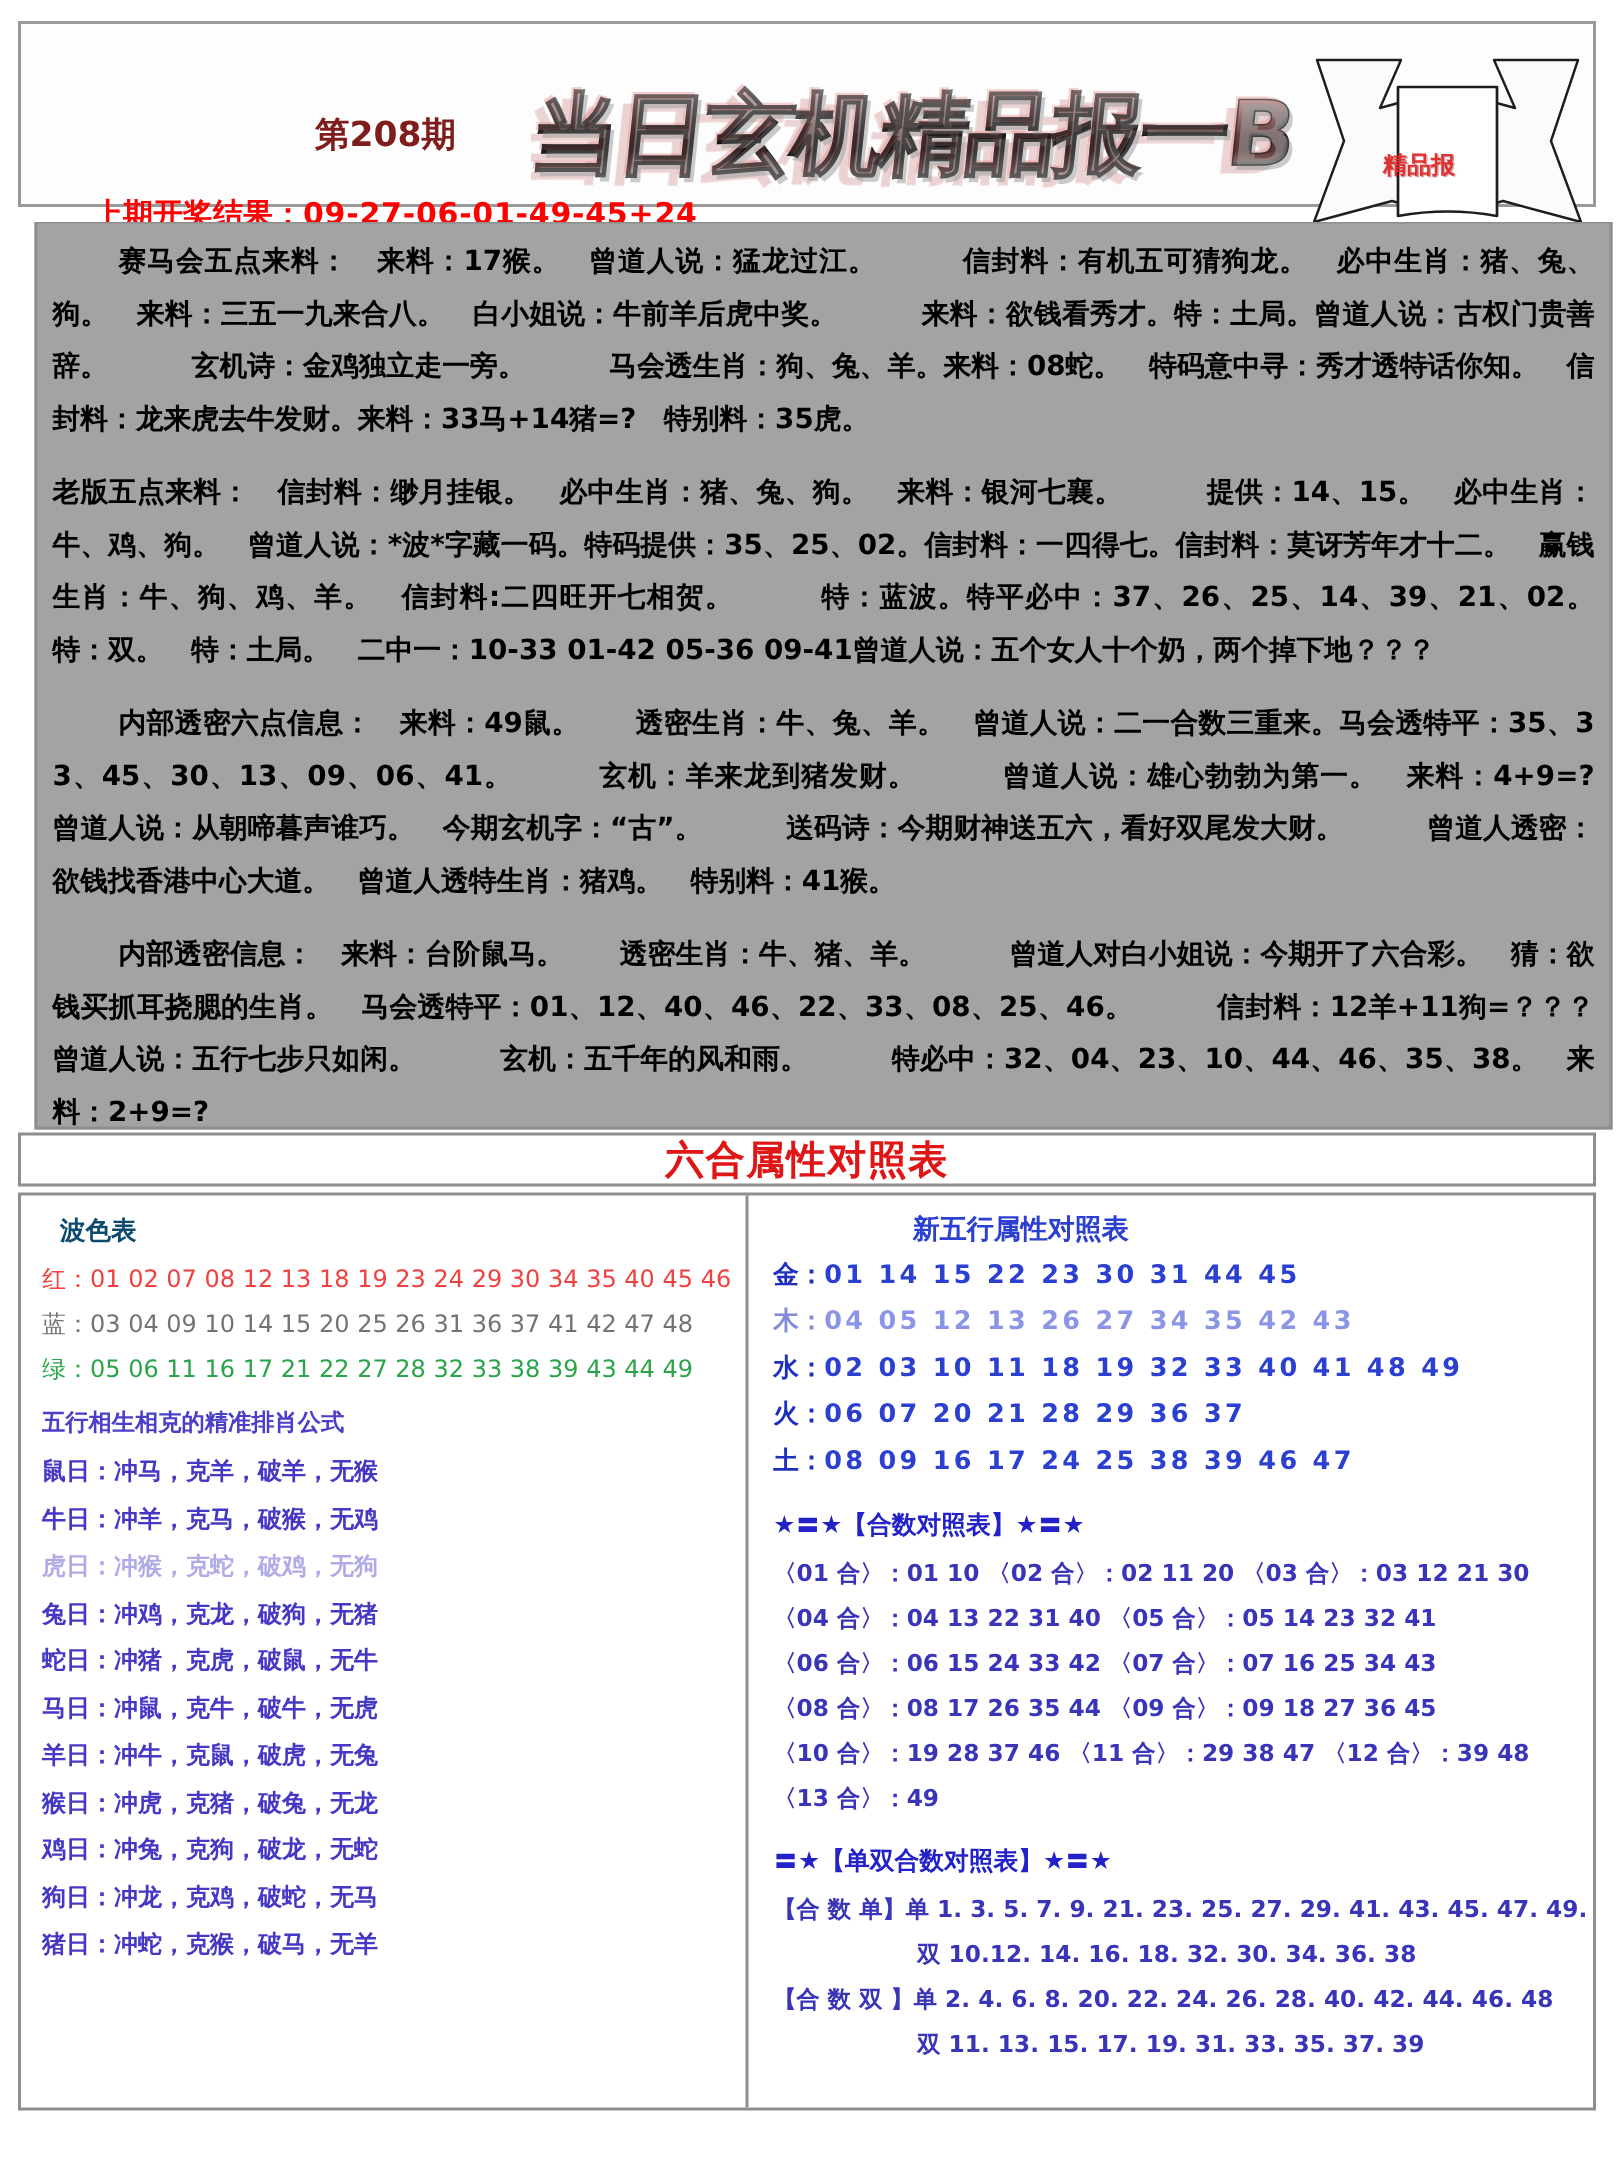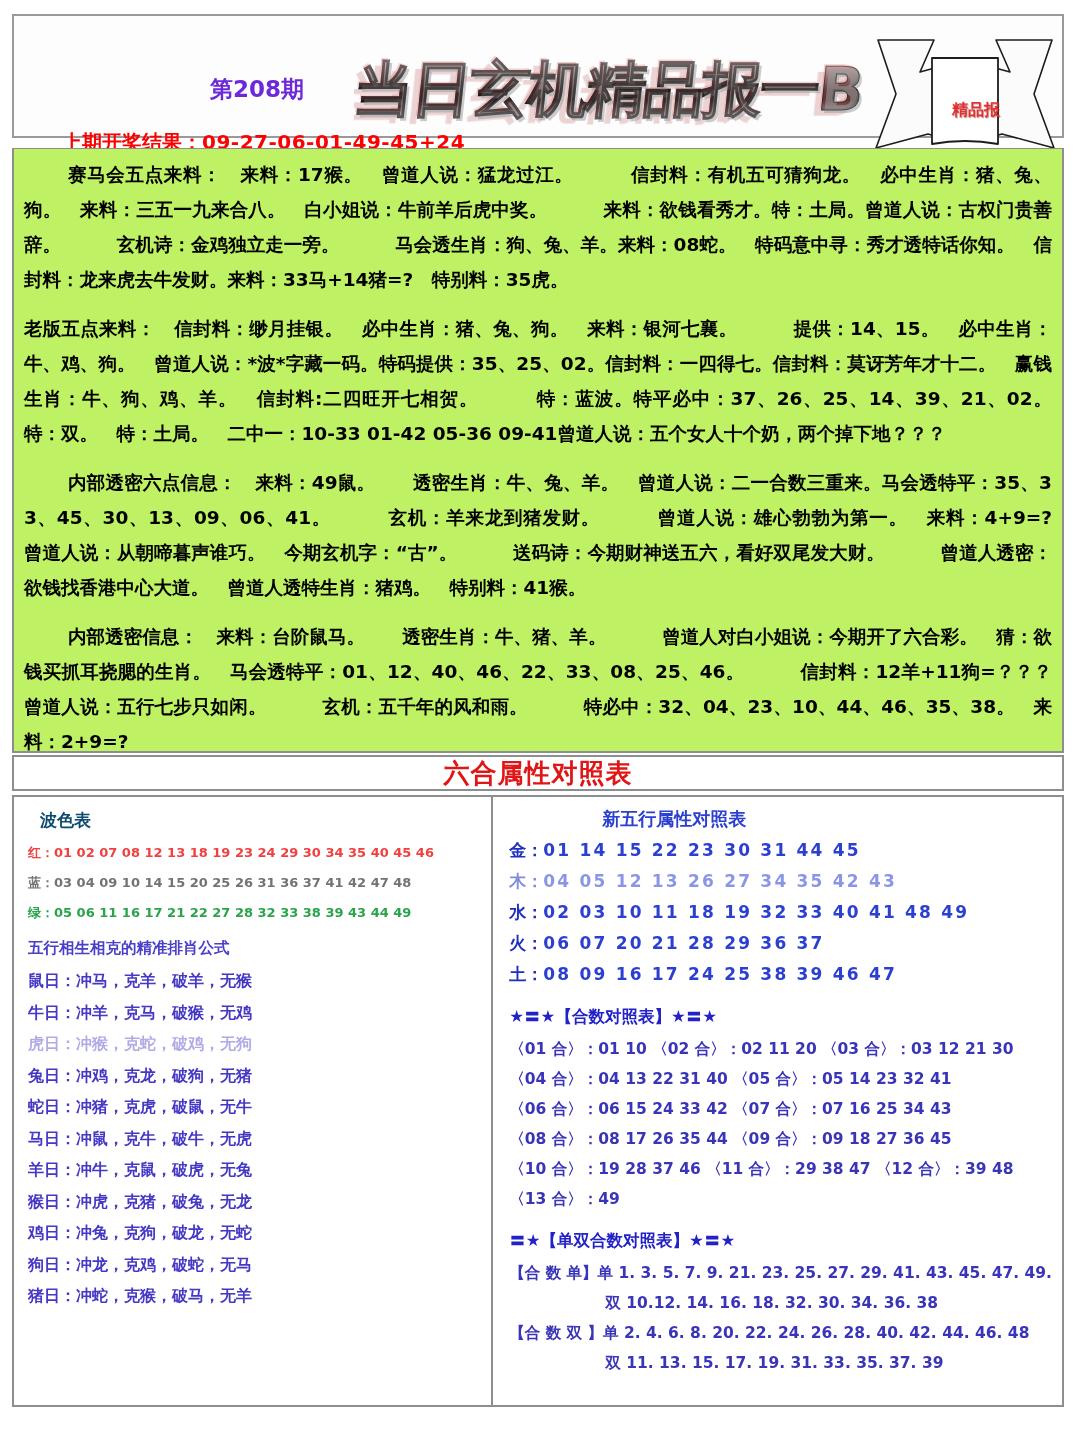--- a/index.html
+++ b/index.html
@@ -11,21 +11,21 @@
   }
   .page{position:relative;width:1080px;height:1440px;}
 
   
   .masthead{
     position:absolute;left:12px;top:14px;width:1052px;height:124px;
     border:2px solid #9a9a9a;background:#fdfdfd;box-sizing:border-box;
   }
   .issue{
     position:absolute;left:196px;top:58px;
-    font-size:23px;font-weight:bold;color:#6d28d9;letter-spacing:0px;
+    font-size:23px;font-weight:bold;color:#7f1d1d;letter-spacing:0px;
     font-family:"DejaVu Sans","Liberation Sans",sans-serif;
   }
   .lastresult{
     position:absolute;left:48px;top:113px;
     font-size:20px;font-weight:bold;color:#ff0000;white-space:nowrap;
     font-family:"DejaVu Sans","Liberation Sans",sans-serif;
   }
   .lastresult .nums{letter-spacing:.5px;}
 
   
@@ -47,31 +47,31 @@
   .bigtitle .t.shadow{
     left:-8px;top:12px;color:#d9a2a2;-webkit-text-stroke:0;
     background:none;-webkit-background-clip:border-box;background-clip:border-box;
     opacity:.45;text-shadow:none;filter:blur(.4px);
   }
 
   
   .scroll{position:absolute;left:858px;top:22px;width:186px;height:112px;}
   .scroll svg{display:block;}
   .scrolltext{
-    position:absolute;left:62px;top:62px;width:66px;text-align:right;
+    position:absolute;left:50px;top:62px;width:66px;text-align:left;
     font-size:16px;font-weight:bold;color:#e03030;
     font-family:"DejaVu Sans","Liberation Sans",sans-serif;
     text-shadow:1px 1px 0 rgba(120,0,0,.35);
   }
 
   
   .article{
-    position:absolute;left:12px;top:148px;width:1052px;height:605px;
+    position:absolute;left:23px;top:148px;width:1052px;height:605px;
     border:2px solid #8e8e8e;border-top:1px solid #8e8e8e;
-    box-sizing:border-box;background:#bef264;
+    box-sizing:border-box;background:#a3a3a3;
     padding:8px 10px 0 10px;
   }
   .para{
     font-size:18.5px;line-height:35px;color:#000;font-weight:bold;
     text-align:justify;text-justify:inter-ideograph;
     font-family:"DejaVu Sans","Liberation Sans",sans-serif;
     margin:0 0 14px 0;
     text-indent:0;
     word-break:break-all;
   }
@@ -95,21 +95,21 @@
     display:flex;
   }
   .colL{width:548px;box-sizing:border-box;padding:8px 10px 0 14px;border-right:2px solid #8e8e8e;}
   .colR{flex:1;box-sizing:border-box;padding:8px 10px 0 16px;}
 
   .bosetitle{
     font-size:17px;font-weight:bold;color:#0c4a6e;margin:4px 0 6px 12px;
     font-family:"DejaVu Sans","Liberation Sans",sans-serif;
   }
   .boserow{
-    font-size:13px;font-weight:bold;line-height:30px;white-space:nowrap;
+    font-size:16px;font-weight:normal;line-height:30px;white-space:nowrap;
     font-family:"DejaVu Sans","Liberation Sans",sans-serif;
   }
   .boserow .lbl{display:inline-block;min-width:26px;}
   .r-red{color:#f04040;}
   .r-blue{color:#737373;}
   .r-green{color:#2aa44a;}
 
   .formulatitle{
     font-size:15.5px;font-weight:bold;color:#4a3fc8;margin:10px 0 6px 0;
     font-family:"DejaVu Sans","Liberation Sans",sans-serif;

